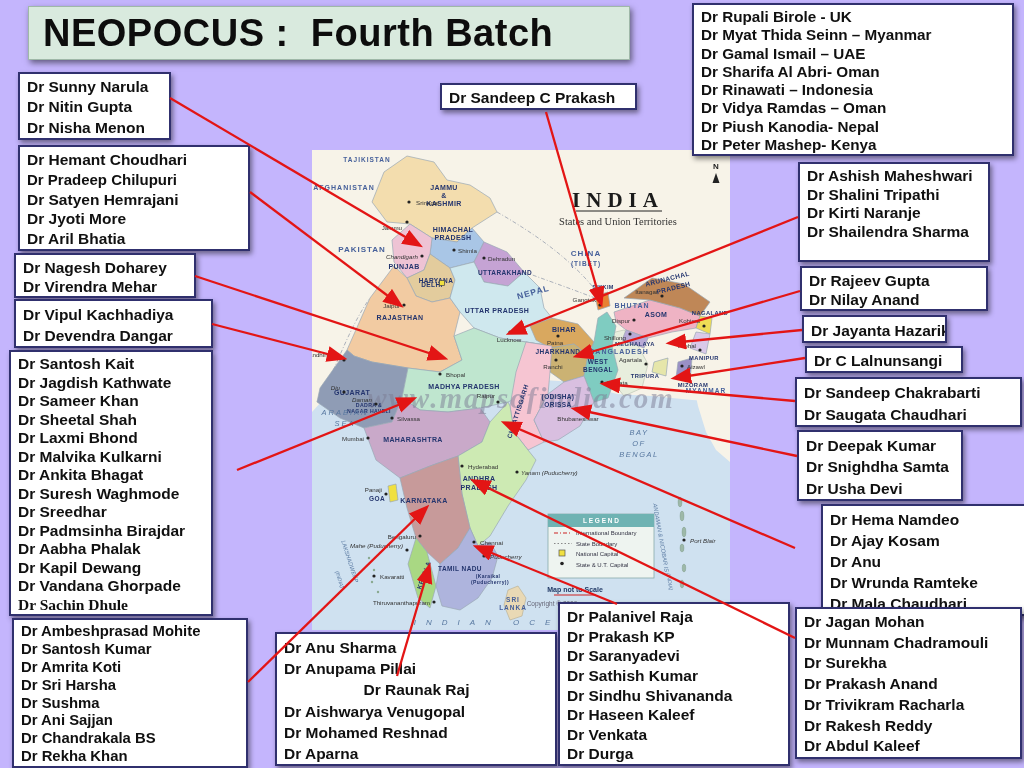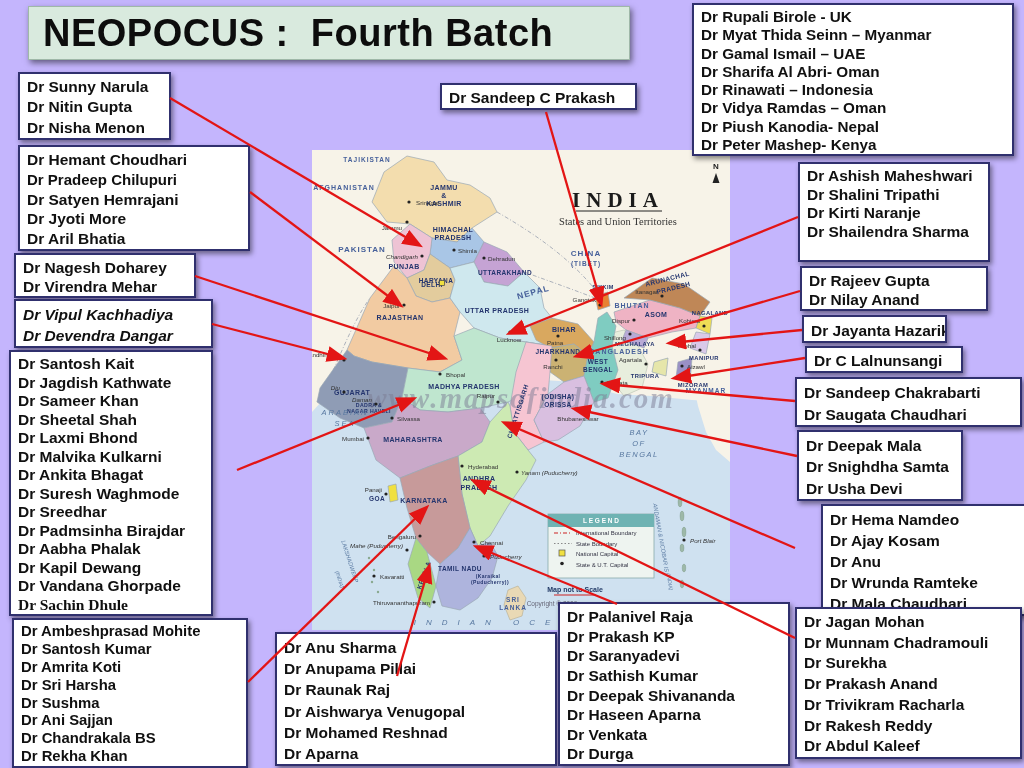--- a/index.html
+++ b/index.html
@@ -297,21 +297,21 @@
         <div class="nline" style="line-height: 19.8px; font-size: 15.5px;">Dr Hemant Choudhari</div>
         <div class="nline" style="line-height: 19.8px; font-size: 15px;">Dr Pradeep Chilupuri</div>
         <div class="nline" style="line-height: 19.8px; font-size: 15.5px;">Dr Satyen Hemrajani</div>
         <div class="nline" style="line-height: 19.8px; font-size: 15.5px;">Dr Jyoti More</div>
         <div class="nline" style="line-height: 19.8px; font-size: 15.5px;">Dr Aril Bhatia</div>
       </div>
       <div class="nbox" style="left: 14px; top: 253px; width: 182px; height: 45px;">
         <div class="nline" style="line-height: 19px; font-size: 15.5px;">Dr Nagesh Doharey</div>
         <div class="nline" style="line-height: 19px; font-size: 15.5px;">Dr Virendra Mehar</div>
       </div>
-      <div class="nbox" style="left: 14px; top: 299px; width: 199px; height: 49px; font-style: italic;">
+      <div class="nbox" style="left: 14px; top: 299px; width: 199px; height: 49px;">
         <div class="nline" style="line-height: 21px; font-size: 15.5px;">Dr Vipul Kachhadiya</div>
         <div class="nline" style="line-height: 21px; font-size: 15.5px;">Dr Devendra Dangar</div>
       </div>
       <div class="nbox" style="left: 9px; top: 350px; width: 204px; height: 266px;">
         <div class="nline" style="line-height: 18.5px; font-size: 15.5px;">Dr Santosh Kait</div>
         <div class="nline" style="line-height: 18.5px; font-size: 15.5px;">Dr Jagdish Kathwate</div>
         <div class="nline" style="line-height: 18.5px; font-size: 15.5px;">Dr Sameer Khan</div>
         <div class="nline" style="line-height: 18.5px; font-size: 15.5px;">Dr Sheetal Shah</div>
         <div class="nline" style="line-height: 18.5px; font-size: 15.5px;">Dr Laxmi Bhond</div>
         <div class="nline" style="line-height: 18.5px; font-size: 15.5px;">Dr Malvika Kulkarni</div>
@@ -330,32 +330,32 @@
         <div class="nline" style="line-height: 17.875px; font-size: 14.875px;">Dr Amrita Koti</div>
         <div class="nline" style="line-height: 17.875px; font-size: 14.875px;">Dr Sri Harsha</div>
         <div class="nline" style="line-height: 17.875px; font-size: 14.875px;">Dr Sushma</div>
         <div class="nline" style="line-height: 17.875px; font-size: 14.875px;">Dr Ani Sajjan</div>
         <div class="nline" style="line-height: 17.875px; font-size: 14.875px;">Dr Chandrakala BS</div>
         <div class="nline" style="line-height: 17.875px; font-size: 14.875px;">Dr Rekha Khan</div>
       </div>
       <div class="nbox" style="left: 275px; top: 632px; width: 282px; height: 134px;">
         <div class="nline" style="line-height: 21.1667px; font-size: 15.5px;">Dr Anu Sharma</div>
         <div class="nline" style="line-height: 21.1667px; font-size: 15.5px;">Dr Anupama Pillai</div>
-        <div class="nline" style="line-height: 21.1667px; font-size: 15.5px;">Dr Raunak Raj</div>
+        <div class="nline" style="line-height: 21.1667px; font-size: 15.5px; text-align: center;">Dr Raunak Raj</div>
         <div class="nline" style="line-height: 21.1667px; font-size: 15.5px;">Dr Aishwarya Venugopal</div>
         <div class="nline" style="line-height: 21.1667px; font-size: 15.5px;">Dr Mohamed Reshnad</div>
         <div class="nline" style="line-height: 21.1667px; font-size: 15.5px;">Dr Aparna</div>
       </div>
       <div class="nbox" style="left: 558px; top: 602px; width: 232px; height: 164px;">
         <div class="nline" style="line-height: 19.625px; font-size: 15.5px;">Dr Palanivel Raja</div>
         <div class="nline" style="line-height: 19.625px; font-size: 15.5px;">Dr Prakash KP</div>
         <div class="nline" style="line-height: 19.625px; font-size: 15.5px;">Dr Saranyadevi</div>
         <div class="nline" style="line-height: 19.625px; font-size: 15.5px;">Dr Sathish Kumar</div>
-        <div class="nline" style="line-height: 19.625px; font-size: 15.5px;">Dr Deepak Shivananda</div>
-        <div class="nline" style="line-height: 19.625px; font-size: 15.5px;">Dr Haseen Aparna</div>
+        <div class="nline" style="line-height: 19.625px; font-size: 15.5px;">Dr Sindhu Shivananda</div>
+        <div class="nline" style="line-height: 19.625px; font-size: 15.5px;">Dr Haseen Kaleef</div>
         <div class="nline" style="line-height: 19.625px; font-size: 15.5px;">Dr Venkata</div>
         <div class="nline" style="line-height: 19.625px; font-size: 15.5px;">Dr Durga</div>
       </div>
       <div class="nbox" style="left: 798px; top: 162px; width: 192px; height: 100px;">
         <div class="nline" style="line-height: 18.6px; font-size: 15.5px;">Dr Ashish Maheshwari</div>
         <div class="nline" style="line-height: 18.6px; font-size: 15.5px;">Dr Shalini Tripathi</div>
         <div class="nline" style="line-height: 18.6px; font-size: 15.5px;">Dr Kirti Naranje</div>
         <div class="nline" style="line-height: 18.6px; font-size: 15.5px;">Dr Shailendra Sharma</div>
       </div>
       <div class="nbox" style="left: 800px; top: 266px; width: 188px; height: 45px;">
@@ -366,21 +366,21 @@
         <div class="nline" style="line-height: 21px; font-size: 15.5px;">Dr Jayanta Hazarika</div>
       </div>
       <div class="nbox" style="left: 805px; top: 346px; width: 158px; height: 27px;">
         <div class="nline" style="line-height: 20px; font-size: 15.5px;">Dr C Lalnunsangi</div>
       </div>
       <div class="nbox" style="left: 795px; top: 377px; width: 227px; height: 50px;">
         <div class="nline" style="line-height: 21.5px; font-size: 15.5px;">Dr Sandeep Chakrabarti</div>
         <div class="nline" style="line-height: 21.5px; font-size: 15.5px;">Dr Saugata Chaudhari</div>
       </div>
       <div class="nbox" style="left: 797px; top: 430px; width: 166px; height: 71px;">
-        <div class="nline" style="line-height: 21.3333px; font-size: 15.5px;">Dr Deepak Mala</div>
+        <div class="nline" style="line-height: 21.3333px; font-size: 15.5px;">Dr Deepak Kumar</div>
         <div class="nline" style="line-height: 21.3333px; font-size: 15.5px;">Dr Snighdha Samta</div>
         <div class="nline" style="line-height: 21.3333px; font-size: 15.5px;">Dr Usha Devi</div>
       </div>
       <div class="nbox" style="left: 795px; top: 504px; width: 227px; height: 112px; margin-left: 26px;">
         <div class="nline" style="line-height: 21px; font-size: 15.5px;">Dr Hema Namdeo</div>
         <div class="nline" style="line-height: 21px; font-size: 15.5px;">Dr Ajay Kosam</div>
         <div class="nline" style="line-height: 21px; font-size: 15.5px;">Dr Anu</div>
         <div class="nline" style="line-height: 21px; font-size: 15.5px;">Dr Wrunda Ramteke</div>
         <div class="nline" style="line-height: 21px; font-size: 15.5px;">Dr Mala Chaudhari</div>
       </div>

